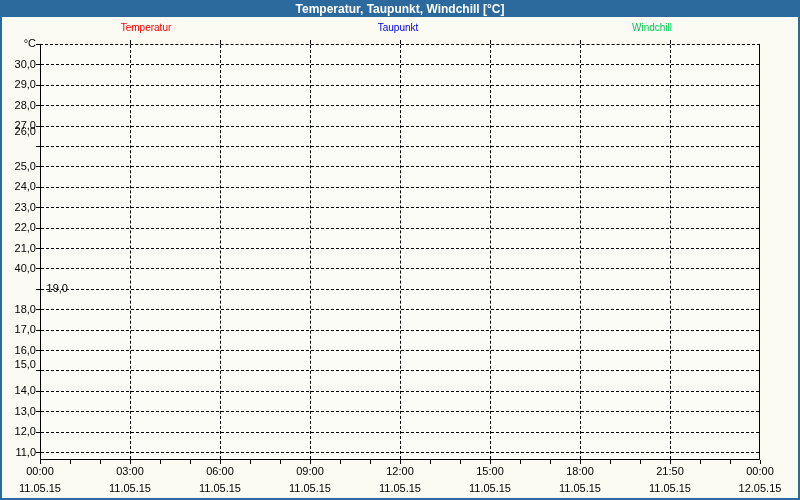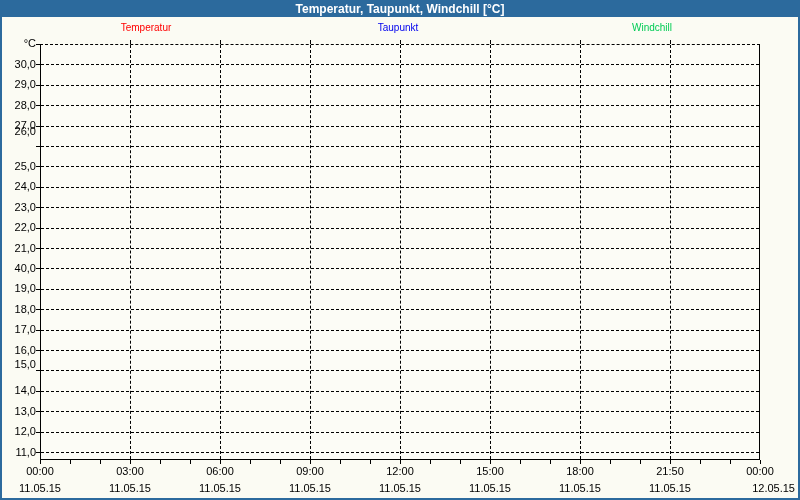--- a/index.html
+++ b/index.html
@@ -149,21 +149,21 @@
       <div class="y-tick-label" style="top: 75.3px;">29,0</div>
       <div class="y-tick-label" style="top: 95.7px;">28,0</div>
       <div class="y-tick-label" style="top: 116.1px;">27,0</div>
       <div class="y-tick-label" style="top: 122px; text-align: right;">26,0</div>
       <div class="y-tick-label" style="top: 156.9px;">25,0</div>
       <div class="y-tick-label" style="top: 177.3px;">24,0</div>
       <div class="y-tick-label" style="top: 197.7px;">23,0</div>
       <div class="y-tick-label" style="top: 218.1px;">22,0</div>
       <div class="y-tick-label" style="top: 238.5px;">21,0</div>
       <div class="y-tick-label" style="top: 258.9px;">40,0</div>
-      <div class="y-tick-label" style="top: 279.3px;">19,0</div>
+      <div class="y-tick-label" style="top: 279.3px; padding-left: 32px;">19,0</div>
       <div class="y-tick-label" style="top: 299.7px;">18,0</div>
       <div class="y-tick-label" style="top: 320.1px;">17,0</div>
       <div class="y-tick-label" style="top: 340.5px;">16,0</div>
       <div class="y-tick-label" style="top: 355px;">15,0</div>
       <div class="y-tick-label" style="top: 381.3px;">14,0</div>
       <div class="y-tick-label" style="top: 401.7px;">13,0</div>
       <div class="y-tick-label" style="top: 422.1px;">12,0</div>
       <div class="y-tick-label" style="top: 442.5px;">11,0</div>
       <div class="tick tick-left" style="top: 42px;"></div>
       <div class="tick tick-left" style="top: 62.4px;"></div>
@@ -196,21 +196,21 @@
       <div class="x-date-label" style="left: 273px;">11.05.15</div>
       <div class="x-time-label" style="left: 368px;">12:00</div>
       <div class="x-date-label" style="left: 363px;">11.05.15</div>
       <div class="x-time-label" style="left: 458px;">15:00</div>
       <div class="x-date-label" style="left: 453px;">11.05.15</div>
       <div class="x-time-label" style="left: 548px;">18:00</div>
       <div class="x-date-label" style="left: 543px;">11.05.15</div>
       <div class="x-time-label" style="left: 638px;">21:50</div>
       <div class="x-date-label" style="left: 633px;">11.05.15</div>
       <div class="x-time-label" style="left: 728px;">00:00</div>
-      <div class="x-date-label" style="left: 723px; text-align: right;">12.05.15</div>
+      <div class="x-date-label" style="left: 723px;">12.05.15</div>
       <div class="tick tick-bottom" style="left: 38px;"></div>
       <div class="tick tick-bottom" style="left: 68px;"></div>
       <div class="tick tick-bottom" style="left: 98px;"></div>
       <div class="tick tick-bottom" style="left: 128px;"></div>
       <div class="tick tick-bottom" style="left: 158px;"></div>
       <div class="tick tick-bottom" style="left: 188px;"></div>
       <div class="tick tick-bottom" style="left: 218px;"></div>
       <div class="tick tick-bottom" style="left: 248px;"></div>
       <div class="tick tick-bottom" style="left: 278px;"></div>
       <div class="tick tick-bottom" style="left: 308px;"></div>

